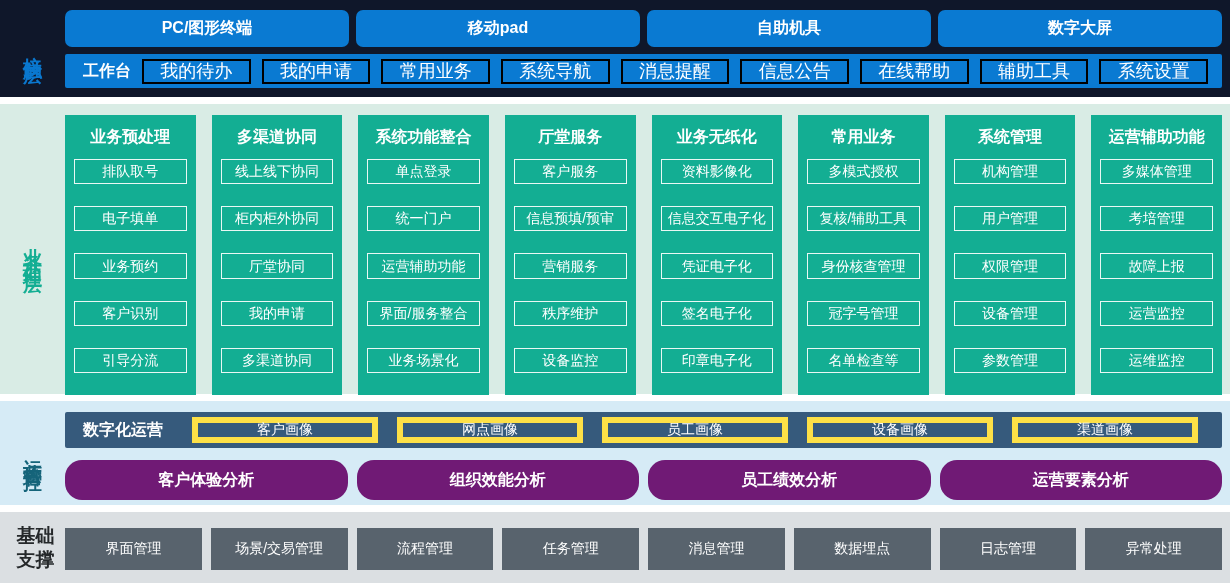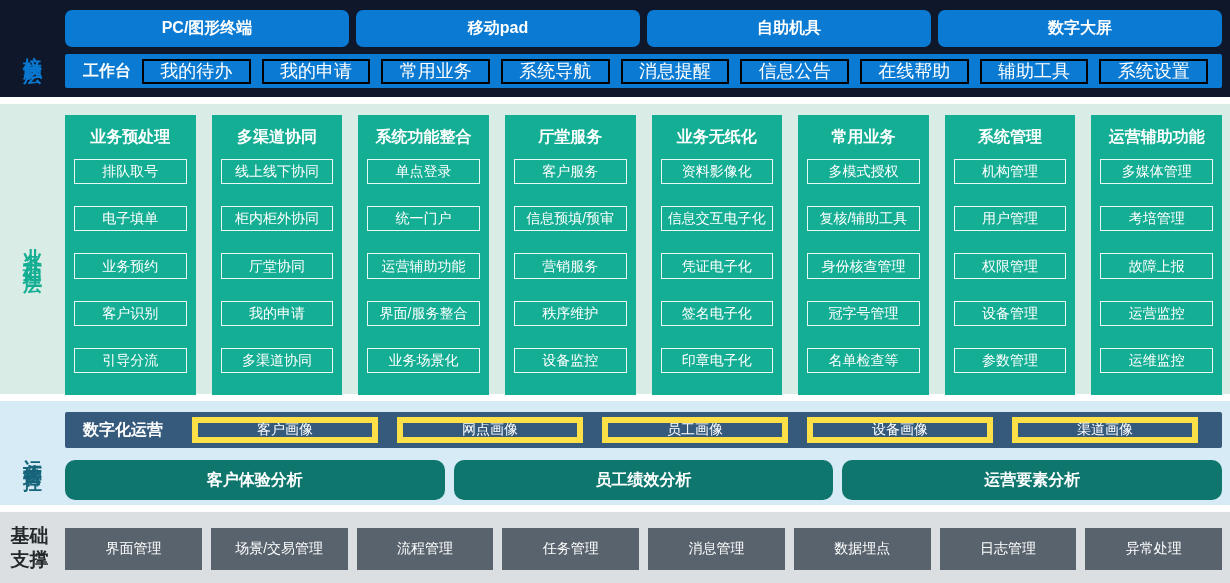--- a/index.html
+++ b/index.html
@@ -69,30 +69,30 @@
     display: flex; align-items: center; padding: 0 24px 0 18px; gap: 19px;
   }
   .ops-label { color: #fff; font-weight: bold; font-size: 16px; margin-right: 10px; white-space: nowrap; font-family: Liberation Serif, serif; }
   .ops-item {
     flex: 1; height: 26px; border: 6px solid #fde047;
     color: #fff; font-size: 14px;
     display: flex; align-items: center; justify-content: center; white-space: nowrap;
   }
   .ops-row2 { margin-top: 12px; display: flex; gap: 9px; height: 40px; }
   .ops-analysis {
-    flex: 1; background: #0f766e; border-radius: 10px;
+    flex: 1; background: #701a75; border-radius: 17px;
     color: #fff; font-weight: bold; font-size: 16px;
     display: flex; align-items: center; justify-content: center;
   }
 
   
   .flabel {
     flex: 0 0 65px; display: flex; align-items: center; justify-content: center;
     color: #25282a; font-weight: bold; font-size: 19px; line-height: 24px;
-    text-align: left;
+    text-align: right;
   }
   .flabel span { display: inline-block; width: 44px; }
   .f-boxes { flex: 1; margin-right: 8px; display: flex; gap: 9px; padding-top: 16px; height: 54px; }
   .fitem {
     flex: 1; height: 42px; background: #58636d;
     color: #fff; font-size: 14px;
     display: flex; align-items: center; justify-content: center; white-space: nowrap;
   }
 </style>
 </head>
@@ -209,20 +209,21 @@
       <div class="ops-bar">
         <div class="ops-label">数字化运营</div>
         <div class="ops-item">客户画像</div>
         <div class="ops-item">网点画像</div>
         <div class="ops-item">员工画像</div>
         <div class="ops-item">设备画像</div>
         <div class="ops-item">渠道画像</div>
       </div>
       <div class="ops-row2">
         <div class="ops-analysis">客户体验分析</div>
+        <div class="ops-analysis">组织效能分析</div>
         <div class="ops-analysis">员工绩效分析</div>
         <div class="ops-analysis">运营要素分析</div>
       </div>
     </div>
   </section>
 
   <section class="sec-foundation">
     <div class="flabel">
       <span>基础支撑</span>
     </div>

